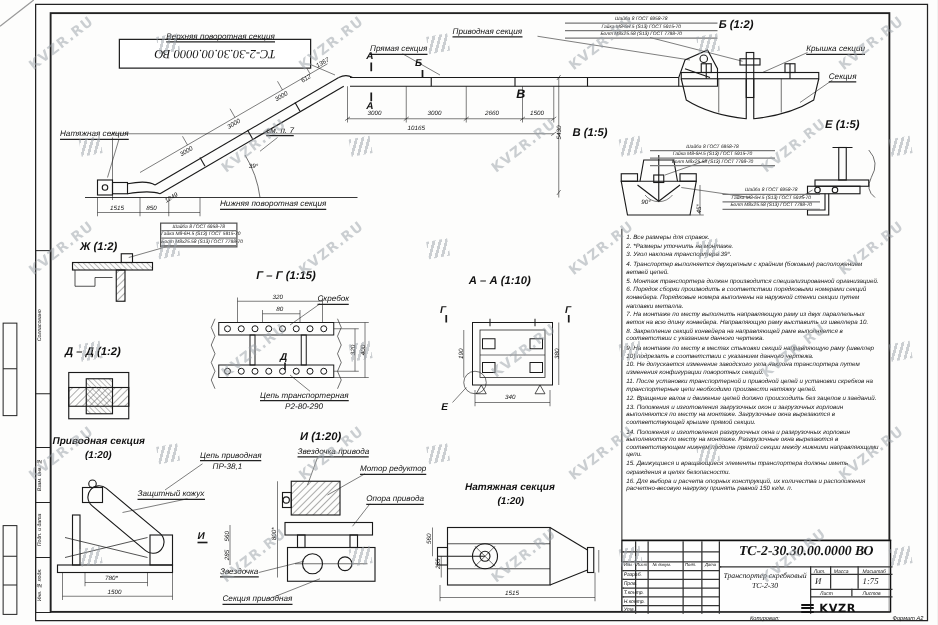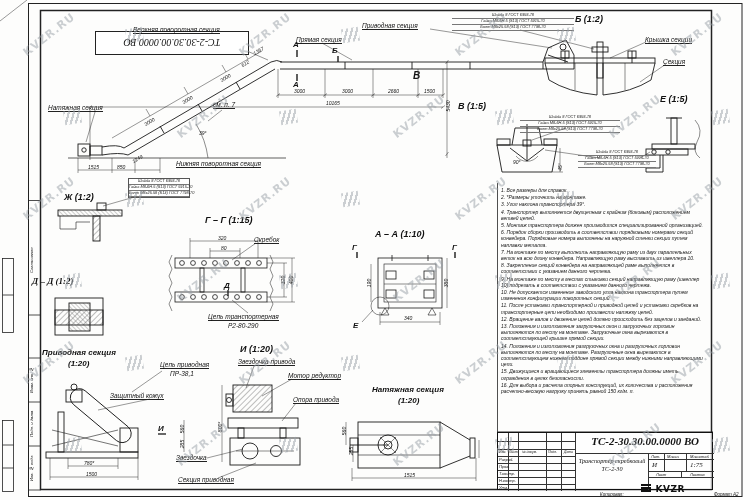--- a/index.html
+++ b/index.html
@@ -372,23 +372,23 @@
 <div class="lbl u" style="left:296px;top:36px;">Прямая секция</div>
 <div class="lbl u" style="left:362px;top:22px;">Приводная секция</div>
 <div class="lbl u" style="left:48px;top:104px;">Натяжная секция</div>
 <div class="lbl u" style="left:176px;top:160px;">Нижняя поворотная секция</div>
 <div class="lbl u" style="left:213px;top:101px;">см. п. 7</div>
 
 <div class="lbl vt" style="left:64px;top:192px;">Ж  (1:2)</div>
 <div class="lbl vt" style="left:575px;top:14px;">Б  (1:2)</div>
 <div class="lbl vt" style="left:458px;top:101px;">В  (1:5)</div>
 <div class="lbl vt" style="left:660px;top:94px;">Е  (1:5)</div>
-<div class="lbl vt" style="left:32px;top:276px;font-family:Liberation Serif, serif;">Д – Д  (1:2)</div>
+<div class="lbl vt" style="left:52px;top:276px;">Д – Д  (1:2)</div>
 <div class="lbl vt" style="left:205px;top:215px;">Г – Г  (1:15)</div>
-<div class="lbl vt" style="left:375px;top:229px;">А – А  (1:10)</div>
+<div class="lbl vt" style="left:375px;top:219px;">А – А  (1:10)</div>
 <div class="lbl vt" style="left:240px;top:344px;">И  (1:20)</div>
 <div class="lbl vt2" style="left:42px;top:348px;">Приводная секция</div>
 <div class="lbl vt2" style="left:68px;top:359px;">(1:20)</div>
 <div class="lbl vt2" style="left:372px;top:385px;">Натяжная секция</div>
 <div class="lbl vt2" style="left:398px;top:396px;">(1:20)</div>
 
 <div class="lbl u" style="left:645px;top:36px;">Крышка секции</div>
 <div class="lbl u" style="left:663px;top:58px;">Секция</div>
 <div class="lbl u" style="left:254px;top:236px;">Скребок</div>
 <div class="lbl u" style="left:208px;top:313px;">Цепь транспортерная</div>

